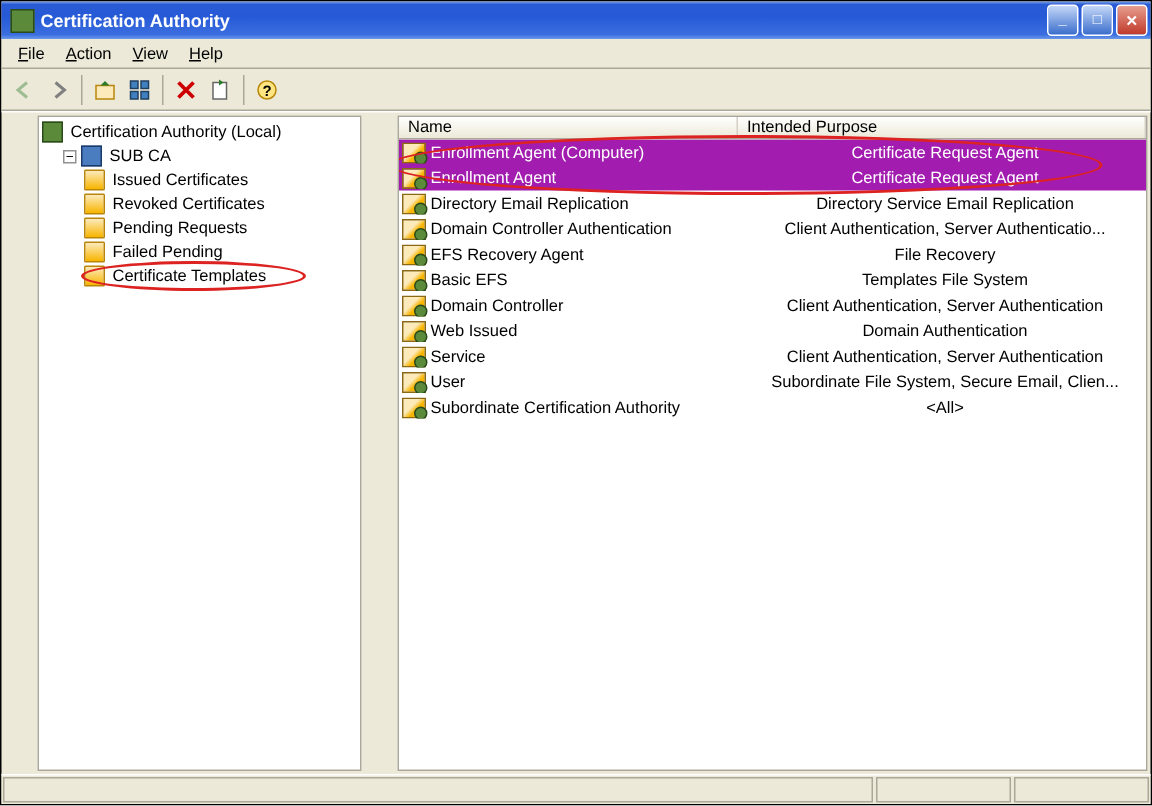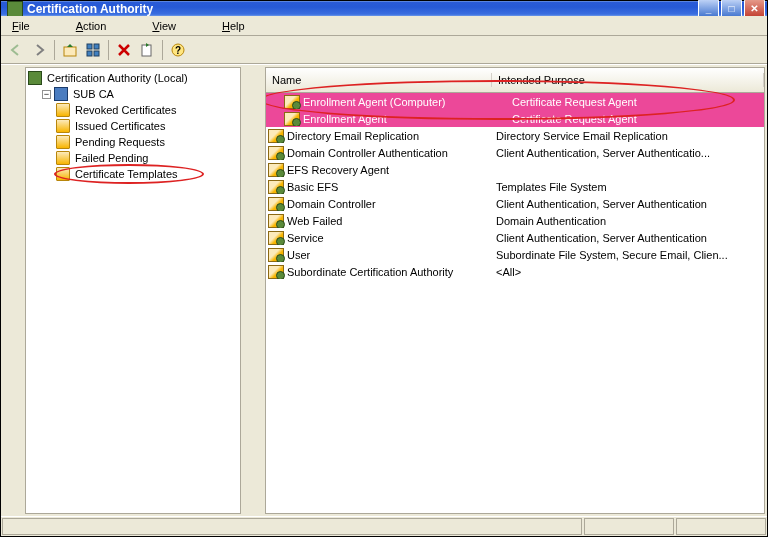--- a/index.html
+++ b/index.html
@@ -1,51 +1,51 @@
 <!DOCTYPE html>
 <html><head>
 <meta charset="utf-8">
 <style>
 * { box-sizing: border-box; }
 body { margin: 0; font-family: Tahoma, sans-serif; font-size: 11px; background: #fff; overflow: hidden; }
 .window { width: 768px; height: 537px; border: 1px solid #000; background: #ece9d8; display: flex; flex-direction: column; }
-.titlebar { height: 15px; background: linear-gradient(to bottom, #7ba2e7 0%, #2a5bd7 8%, #2659d6 40%, #3a6ee0 88%, #6a98e8 100%); display: flex; align-items: center; padding: 0 2px; }
+.titlebar { height: 25px; background: linear-gradient(to bottom, #7ba2e7 0%, #2a5bd7 8%, #2659d6 40%, #3a6ee0 88%, #6a98e8 100%); display: flex; align-items: center; padding: 0 2px; }
 .titlebar-icon { width: 16px; height: 16px; background: #5a8a3a; border: 1px solid #2a4a1a; margin: 0 4px; }
 .titlebar-text { color: #fff; font-weight: bold; font-size: 12px; flex: 1; }
 .winbtns { display: flex; gap: 2px; }
 .winbtn { width: 21px; height: 21px; background: linear-gradient(to bottom, #c4d7f8, #3a6ecc); border: 1px solid #fff; border-radius: 3px; display: flex; align-items: center; justify-content: center; font-family: Marlett, Arial; font-size: 10px; color: #fff; font-weight: bold; cursor: default; }
 .winbtn.close { background: linear-gradient(to bottom, #e79e8e, #c0392b); }
-.menubar { height: 20px; background: #ece9d8; display: flex; align-items: center; padding: 0 4px; border-bottom: 1px solid #aca899; gap: 32px; }
+.menubar { height: 20px; background: #ece9d8; display: flex; align-items: center; padding: 0 4px; border-bottom: 1px solid #aca899; }
 .menuitem { padding: 2px 7px; cursor: default; }
 .ul { text-decoration: underline; }
 .toolbar { height: 28px; background: #ece9d8; display: flex; align-items: center; padding: 2px 4px; border-bottom: 1px solid #aca899; gap: 1px; }
 .tbtn { width: 22px; height: 22px; display: flex; align-items: center; justify-content: center; border: 1px solid transparent; cursor: default; }
 .tbtn.disabled { opacity: 0.4; }
 .tsep { width: 1px; height: 20px; background: #aca899; margin: 0 3px; }
 .splitarea { flex: 1; display: flex; border-top: 1px solid #fff; min-height: 0; }
 .treepane { width: 216px; background: #fff; border: 1px solid #aca899; margin: 2px 0 2px 2px; overflow: auto; padding: 2px; }
 .tree-node { display: flex; align-items: center; height: 16px; white-space: nowrap; cursor: default; }
 .expander { width: 9px; height: 9px; border: 1px solid #919191; background: #fff; display: flex; align-items: center; justify-content: center; font-size: 9px; line-height: 1; margin-right: 3px; color: #000; }
 .tree-icon { width: 14px; height: 14px; margin-right: 3px; flex-shrink: 0; }
 .folder-icon { background: linear-gradient(to bottom, #fceabb, #f8b500); border: 1px solid #b8860b; border-radius: 1px; }
 .ca-icon { background: #5a8a3a; border: 1px solid #2a4a1a; }
 .sub-icon { background: #4a7cc0; border: 1px solid #1a3a6a; }
 .tree-label { padding: 0 2px; }
 .child-indent { margin-left: 14px; }
 .grandchild { margin-left: 28px; }
 .listpane { flex: 1; background: #fff; border: 1px solid #aca899; margin: 2px; display: flex; flex-direction: column; overflow: hidden; }
-.listheader { height: 25px; background: linear-gradient(to bottom, #fff, #ece9d8); display: flex; border-bottom: 1px solid #aca899; flex-shrink: 0; align-items: center; }
+.listheader { height: 15px; background: linear-gradient(to bottom, #fff, #ece9d8); display: flex; border-bottom: 1px solid #aca899; flex-shrink: 0; align-items: center; }
 .colhead { padding: 1px 6px; border-right: 1px solid #d4d0c8; display: flex; align-items: center; cursor: default; }
 .col-name { width: 226px; }
 .col-purpose { flex: 1; }
 .listbody { flex: 1; overflow: auto; }
 .listrow { display: flex; height: 17px; align-items: center; cursor: default; }
-.listrow.selected { background: #ec4899; color: #fff; padding-left: 16px; }
+.listrow.selected { background: #a21caf; color: #fff; }
 .cell-name { width: 226px; display: flex; align-items: center; padding-left: 2px; overflow: hidden; white-space: nowrap; }
-.cell-purpose { flex: 1; padding-left: 4px; overflow: hidden; white-space: nowrap; text-overflow: ellipsis; }
+.cell-purpose { flex: 1; padding-left: 4px; overflow: hidden; white-space: nowrap; text-overflow: ellipsis; text-align: center; }
 .cert-icon { width: 16px; height: 14px; margin-right: 3px; background: linear-gradient(135deg, #fceabb 40%, #f8b500 60%); border: 1px solid #8b6914; position: relative; flex-shrink: 0; }
 .cert-icon::after { content: ""; position: absolute; right: -2px; bottom: -2px; width: 7px; height: 7px; background: #5a8a3a; border: 1px solid #2a4a1a; border-radius: 50%; }
 .statusbar { height: 20px; background: #ece9d8; border-top: 1px solid #fff; display: flex; }
 .statuspanel { flex: 1; border: 1px solid #aca899; margin: 1px; }
 .statuspanel.small { flex: 0 0 90px; }
 .red-circle-tree { position: absolute; border: 2px solid #d22; border-radius: 50%; pointer-events: none; }
 .red-circle-list { position: absolute; border: 2px solid #d22; border-radius: 50%; pointer-events: none; }
 .relwrap { position: relative; margin-left: 24px; }
 svg.icon16 { width: 16px; height: 16px; }
 </style>
@@ -125,25 +125,25 @@
         <span class="tree-label">Certification Authority (Local)</span>
       </div>
       <div class="tree-node child-indent">
         <div class="expander">−</div>
         <div class="tree-icon sub-icon"></div>
         <span class="tree-label">SUB CA</span>
       </div>
       <div id="tree-children">
           <div class="tree-node grandchild">
             <div class="tree-icon folder-icon"></div>
+            <span class="tree-label">Issued Certificates</span>
+          </div>
+          <div class="tree-node grandchild">
+            <div class="tree-icon folder-icon"></div>
             <span class="tree-label">Revoked Certificates</span>
-          </div>
-          <div class="tree-node grandchild">
-            <div class="tree-icon folder-icon"></div>
-            <span class="tree-label">Issued Certificates</span>
           </div>
           <div class="tree-node grandchild">
             <div class="tree-icon folder-icon"></div>
             <span class="tree-label">Pending Requests</span>
           </div>
           <div class="tree-node grandchild">
             <div class="tree-icon folder-icon"></div>
             <span class="tree-label">Failed Pending</span>
           </div>
           <div class="tree-node grandchild">
@@ -190,39 +190,40 @@
               <div class="cert-icon"></div>
               <span>Domain Controller Authentication</span>
             </div>
             <div class="cell-purpose">Client Authentication, Server Authenticatio...</div>
           </div>
           <div class="listrow">
             <div class="cell-name">
               <div class="cert-icon"></div>
               <span>EFS Recovery Agent</span>
             </div>
+            <div class="cell-purpose">File Recovery</div>
           </div>
           <div class="listrow">
             <div class="cell-name">
               <div class="cert-icon"></div>
               <span>Basic EFS</span>
             </div>
             <div class="cell-purpose">Templates File System</div>
           </div>
           <div class="listrow">
             <div class="cell-name">
               <div class="cert-icon"></div>
               <span>Domain Controller</span>
             </div>
             <div class="cell-purpose">Client Authentication, Server Authentication</div>
           </div>
           <div class="listrow">
             <div class="cell-name">
               <div class="cert-icon"></div>
-              <span>Web Failed</span>
+              <span>Web Issued</span>
             </div>
             <div class="cell-purpose">Domain Authentication</div>
           </div>
           <div class="listrow">
             <div class="cell-name">
               <div class="cert-icon"></div>
               <span>Service</span>
             </div>
             <div class="cell-purpose">Client Authentication, Server Authentication</div>
           </div>

